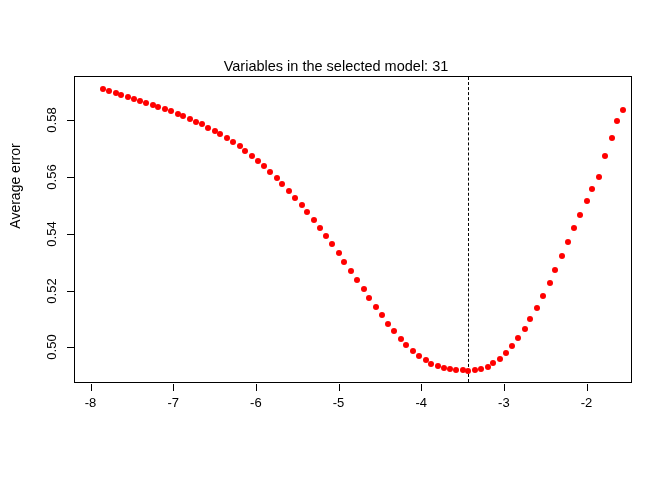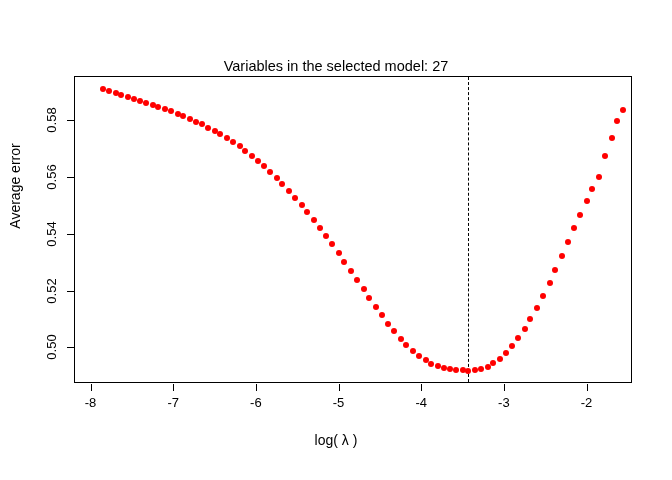--- a/index.html
+++ b/index.html
@@ -141,21 +141,21 @@
     color: #000;
     white-space: nowrap;
     transform: rotate(-90deg);
   }
 </style>
 </head>
 <body>
 
 <div id="figure">
 
-  <div id="chart-title">Variables in the selected model: 27</div>
+  <div id="chart-title">Variables in the selected model: 31</div>
 
   <div id="plot-panel">
     <div id="plot-area">
         <div id="lambda-min-line" style="left: 392.667px; border-left-color: rgb(0, 0, 0);"></div>
         <div class="data-point" style="left: 28.1067px; top: 12.2231px; background: rgb(255, 0, 0);"></div>
         <div class="data-point" style="left: 33.8933px; top: 14.213px; background: rgb(255, 0, 0);"></div>
         <div class="data-point" style="left: 40.5067px; top: 16.2028px; background: rgb(255, 0, 0);"></div>
         <div class="data-point" style="left: 46.2933px; top: 18.1926px; background: rgb(255, 0, 0);"></div>
         <div class="data-point" style="left: 52.9067px; top: 19.8981px; background: rgb(255, 0, 0);"></div>
         <div class="data-point" style="left: 58.6933px; top: 21.888px; background: rgb(255, 0, 0);"></div>
@@ -261,16 +261,15 @@
       <div class="axis-tick ytick" style="top: 290.616px;"></div>
       <div class="ytick-label" style="top: 283.616px;"><span>0.52</span></div>
       <div class="axis-tick ytick" style="top: 233.764px;"></div>
       <div class="ytick-label" style="top: 226.764px;"><span>0.54</span></div>
       <div class="axis-tick ytick" style="top: 176.912px;"></div>
       <div class="ytick-label" style="top: 169.912px;"><span>0.56</span></div>
       <div class="axis-tick ytick" style="top: 120.06px;"></div>
       <div class="ytick-label" style="top: 113.06px;"><span>0.58</span></div>
     </div>
 
-  <div id="xlabel">log( λ )</div>
   <div id="ylabel">Average error</div>
 
 </div>
 
 </body></html>

